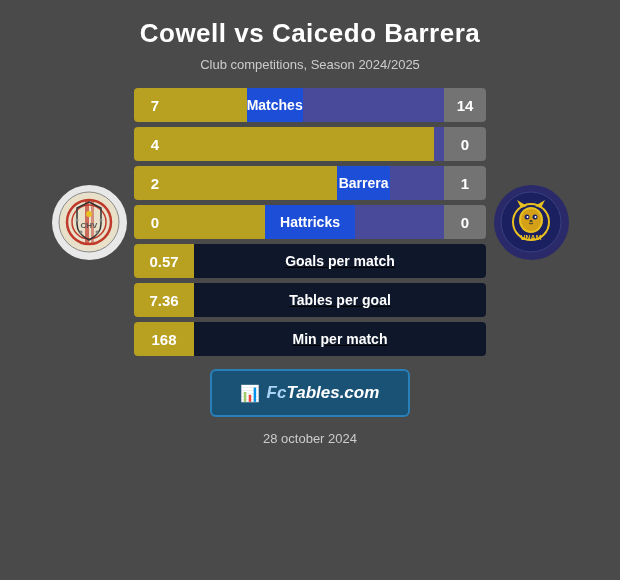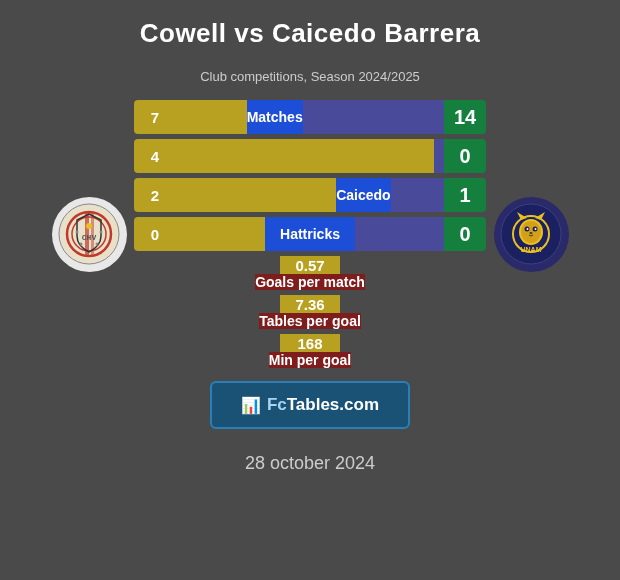--- a/index.html
+++ b/index.html
@@ -28,38 +28,37 @@
     }
     .main-title {
       font-size: 26px;
       font-weight: bold;
       color: #ffffff;
       letter-spacing: 0.5px;
     }
     .subtitle {
       font-size: 13px;
       color: #cccccc;
-      margin-top: 20px;
+      margin-top: 8px;
     }
     .content-area {
       width: 100%;
       display: flex;
       flex-direction: row;
       align-items: center;
       justify-content: center;
       padding: 10px 10px 5px;
       gap: 0px;
     }
     .left-logo {
       width: 90px;
       display: flex;
       align-items: center;
       justify-content: center;
       flex-shrink: 0;
-      font-family: Liberation Mono, monospace;
     }
     .right-logo {
       width: 90px;
       display: flex;
       align-items: center;
       justify-content: center;
       flex-shrink: 0;
     }
     .stats-section {
       flex: 1;
@@ -95,58 +94,59 @@
       justify-content: center;
       height: 100%;
     }
     .stat-label {
       color: #ffffff;
       font-size: 14px;
       font-weight: bold;
       text-align: center;
     }
     .stat-right-val {
-      background: #15803d;
+      background: #737373;
       color: #fff;
-      font-size: 20px;
+      font-size: 15px;
       font-weight: bold;
       width: 42px;
       min-width: 42px;
       display: flex;
       align-items: center;
       justify-content: center;
       height: 100%;
     }
     .stat-row-single {
       display: flex;
-      flex-direction: column;
-      align-items: center;
+      flex-direction: row;
+      align-items: flex-start;
       height: 34px;
       border-radius: 4px;
       overflow: hidden;
     }
     .stat-single-left {
       background: #b8a020;
       color: #fff;
       font-size: 15px;
       font-weight: bold;
       width: 60px;
       min-width: 60px;
       display: flex;
       align-items: center;
       justify-content: center;
       height: 100%;
     }
     .stat-single-bar {
       flex: 1;
-      background: #7f1d1d;
-      display: flex;
-      align-items: center;
-      justify-content: center;
-      height: 100%;
+      background: #0f172a;
+      display: flex;
+      align-items: center;
+      justify-content: center;
+      height: 100%;
+      text-decoration: underline;
     }
     
     .logo-circle-left {
       width: 75px;
       height: 75px;
       border-radius: 50%;
       background: #e8e8e8;
       display: flex;
       align-items: center;
       justify-content: center;
@@ -170,29 +170,30 @@
       height: 48px;
       display: flex;
       align-items: center;
       justify-content: center;
       margin: 8px auto 4px;
     }
     .fctables-text {
       color: #fff;
       font-size: 17px;
       font-weight: bold;
+      font-style: italic;
     }
     .fctables-text span {
       color: #3498db;
     }
     .date-text {
       color: #cccccc;
-      font-size: 18px;
+      font-size: 13px;
       text-align: center;
-      margin-top: 20px;
+      margin-top: 10px;
       padding-bottom: 8px;
     }
   </style>
 </head>
 <body>
 
 <div class="page-wrapper">
   <div class="title-section">
     <div class="main-title">Cowell vs Caicedo Barrera</div>
     <div class="subtitle">Club competitions, Season 2024/2025</div>
@@ -240,21 +241,21 @@
         <div class="stat-left-val">4</div>
         <div style="flex:5;background:#b8a020;height:100%;"></div>
         <div style="flex:0.2;background:#4a4a9a;height:100%;"></div>
         <div class="stat-right-val">0</div>
       </div>
 
       <div class="stat-row">
         <div class="stat-left-val">2</div>
         <div style="flex:3;background:#b8a020;height:100%;"></div>
         <div class="stat-bar">
-          <span class="stat-label">Caicedo</span>
+          <span class="stat-label">Barrera</span>
         </div>
         <div style="flex:1;background:#4a4a9a;height:100%;"></div>
         <div class="stat-right-val">1</div>
       </div>
 
       <div class="stat-row">
         <div class="stat-left-val">0</div>
         <div style="flex:1;background:#b8a020;height:100%;"></div>
         <div class="stat-bar">
           <span class="stat-label">Hattricks</span>
@@ -273,21 +274,21 @@
       <div class="stat-row-single">
         <div class="stat-single-left">7.36</div>
         <div class="stat-single-bar">
           <span class="stat-label">Tables per goal</span>
         </div>
       </div>
 
       <div class="stat-row-single">
         <div class="stat-single-left">168</div>
         <div class="stat-single-bar">
-          <span class="stat-label">Min per goal</span>
+          <span class="stat-label">Min per match</span>
         </div>
       </div>
     </div>
 
     <div class="right-logo">
       <div class="logo-circle-right">
         <svg width="65" height="65" viewBox="0 0 65 65" xmlns="http://www.w3.org/2000/svg">
           <circle cx="32" cy="32" r="30" fill="#1a2060" stroke="#3a4080" stroke-width="1"></circle>
 
           <circle cx="32" cy="32" r="18" fill="none" stroke="#e8c020" stroke-width="2"></circle>

